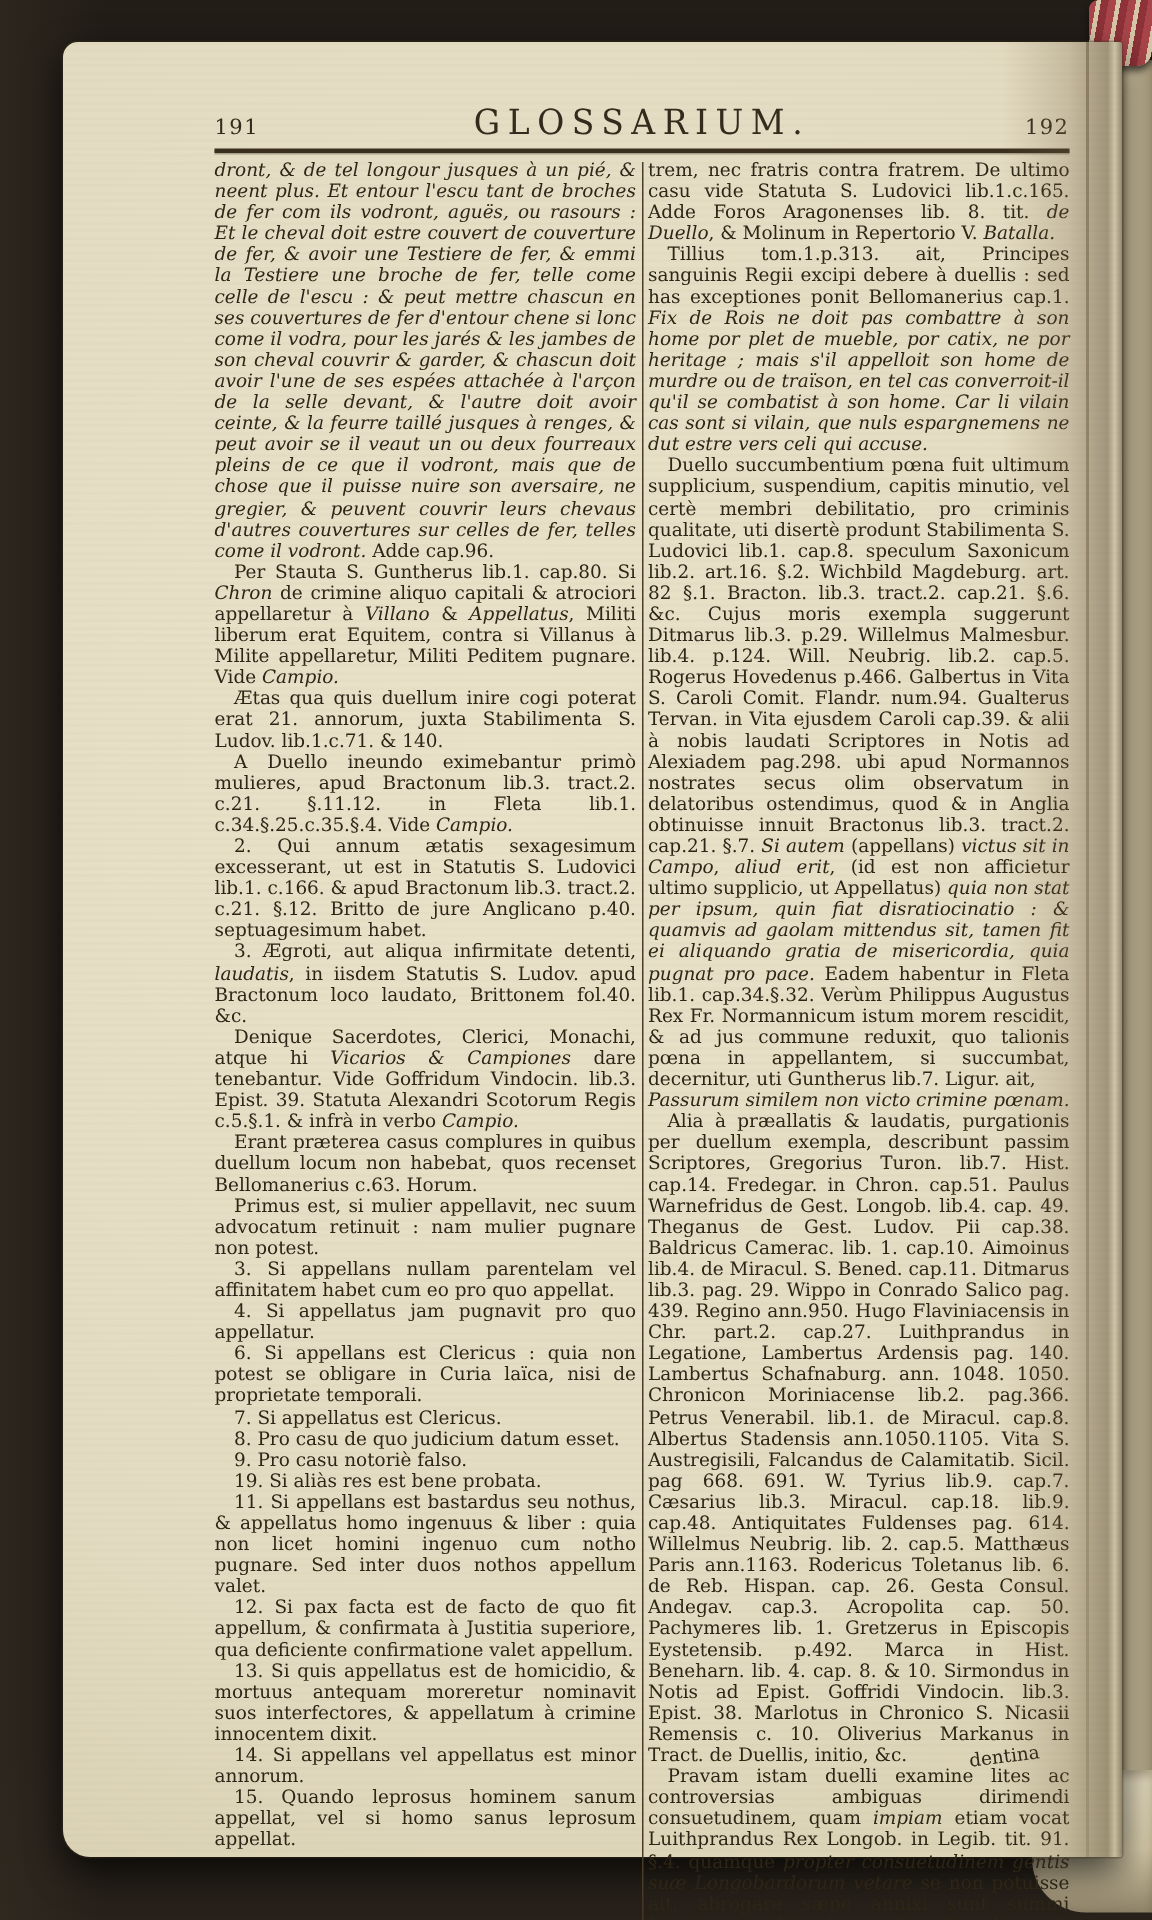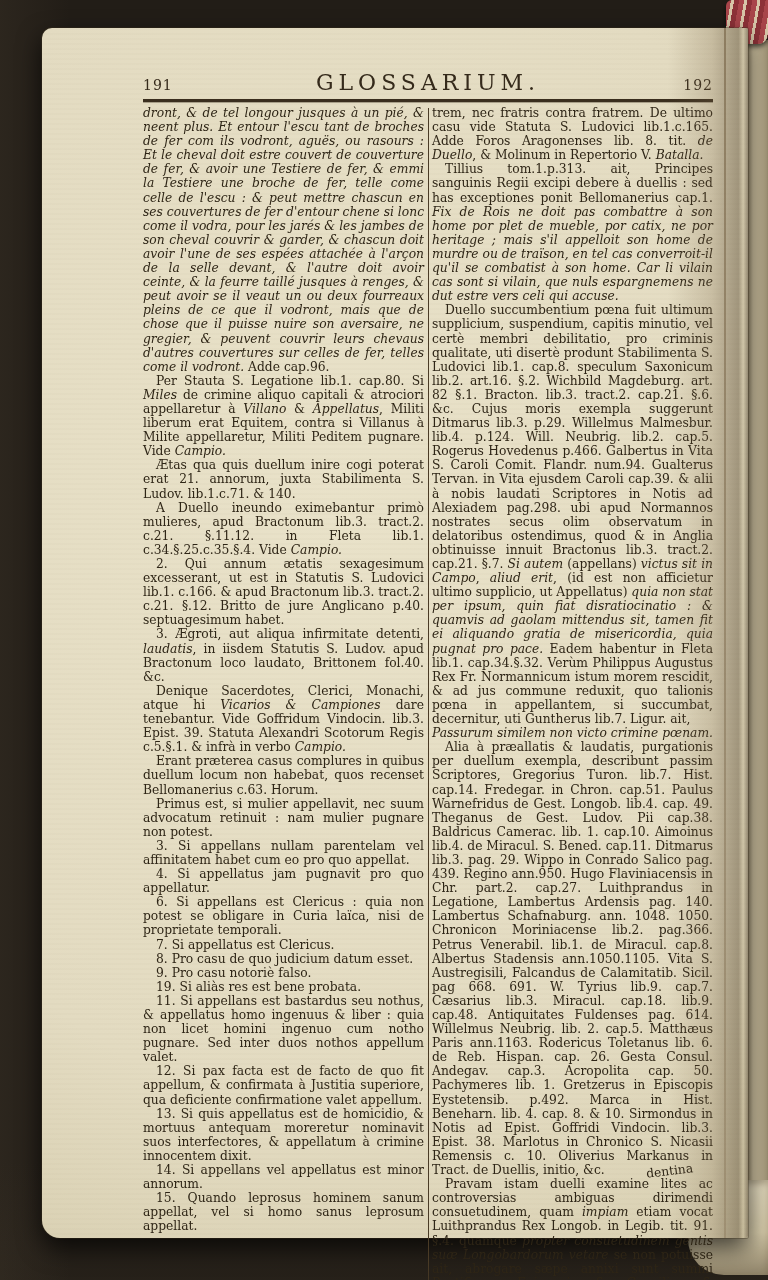--- a/index.html
+++ b/index.html
@@ -80,21 +80,21 @@
       <div class="header">
         <span class="pagenum">191</span>
         <span class="running-title">GLOSSARIUM.</span>
         <span class="pagenum">192</span>
       </div>
       <div class="header-rule"></div>
 
       <div class="columns">
         <div class="col">
             <p class="para"><em>dront, &amp; de tel longour jusques à un pié, &amp; neent plus. Et entour l'escu tant de broches de fer com ils vodront, aguës, ou rasours : Et le cheval doit estre couvert de couverture de fer, &amp; avoir une Testiere de fer, &amp; emmi la Testiere une broche de fer, telle come celle de l'escu : &amp; peut mettre chascun en ses couvertures de fer d'entour chene si lonc come il vodra, pour les jarés &amp; les jambes de son cheval couvrir &amp; garder, &amp; chascun doit avoir l'une de ses espées attachée à l'arçon de la selle devant, &amp; l'autre doit avoir ceinte, &amp; la feurre taillé jusques à renges, &amp; peut avoir se il veaut un ou deux fourreaux pleins de ce que il vodront, mais que de chose que il puisse nuire son aversaire, ne gregier, &amp; peuvent couvrir leurs chevaus d'autres couvertures sur celles de fer, telles come il vodront.</em><span> Adde cap.96.</span></p>
-            <p class="para indent"><span>Per Stauta S. Legatione lib.1. cap.80. Si </span><em>Miles</em><span> de crimine aliquo capitali &amp; atrociori appellaretur à </span><em>Villano</em><span> &amp; </span><em>Appellatus</em><span>, Militi liberum erat Equitem, contra si Villanus à Milite appellaretur, Militi Peditem pugnare. Vide </span><em>Campio.</em></p>
+            <p class="para indent"><span>Per Stauta S. Guntherus lib.1. cap.80. Si </span><em>Chron</em><span> de crimine aliquo capitali &amp; atrociori appellaretur à </span><em>Villano</em><span> &amp; </span><em>Appellatus</em><span>, Militi liberum erat Equitem, contra si Villanus à Milite appellaretur, Militi Peditem pugnare. Vide </span><em>Campio.</em></p>
             <p class="para indent"><span>Ætas qua quis duellum inire cogi poterat erat 21. annorum, juxta Stabilimenta S. Ludov. lib.1.c.71. &amp; 140.</span></p>
             <p class="para indent"><span>A Duello ineundo eximebantur primò mulieres, apud Bractonum lib.3. tract.2. c.21. §.11.12. in Fleta lib.1. c.34.§.25.c.35.§.4. Vide </span><em>Campio.</em></p>
             <p class="para indent"><span>2. Qui annum ætatis sexagesimum excesserant, ut est in Statutis S. Ludovici lib.1. c.166. &amp; apud Bractonum lib.3. tract.2. c.21. §.12. Britto de jure Anglicano p.40. septuagesimum habet.</span></p>
             <p class="para indent"><span>3. Ægroti, aut aliqua infirmitate detenti, </span><em>laudatis</em><span>, in iisdem Statutis S. Ludov. apud Bractonum loco laudato, Brittonem fol.40. &amp;c.</span></p>
             <p class="para indent"><span>Denique Sacerdotes, Clerici, Monachi, atque hi </span><em>Vicarios &amp; Campiones</em><span> dare tenebantur. Vide Goffridum Vindocin. lib.3. Epist. 39. Statuta Alexandri Scotorum Regis c.5.§.1. &amp; infrà in verbo </span><em>Campio.</em></p>
             <p class="para indent"><span>Erant præterea casus complures in quibus duellum locum non habebat, quos recenset Bellomanerius c.63. Horum.</span></p>
             <p class="para indent"><span>Primus est, si mulier appellavit, nec suum advocatum retinuit : nam mulier pugnare non potest.</span></p>
             <p class="para indent"><span>3. Si appellans nullam parentelam vel affinitatem habet cum eo pro quo appellat.</span></p>
             <p class="para indent"><span>4. Si appellatus jam pugnavit pro quo appellatur.</span></p>
             <p class="para indent"><span>6. Si appellans est Clericus : quia non potest se obligare in Curia laïca, nisi de proprietate temporali.</span></p>

